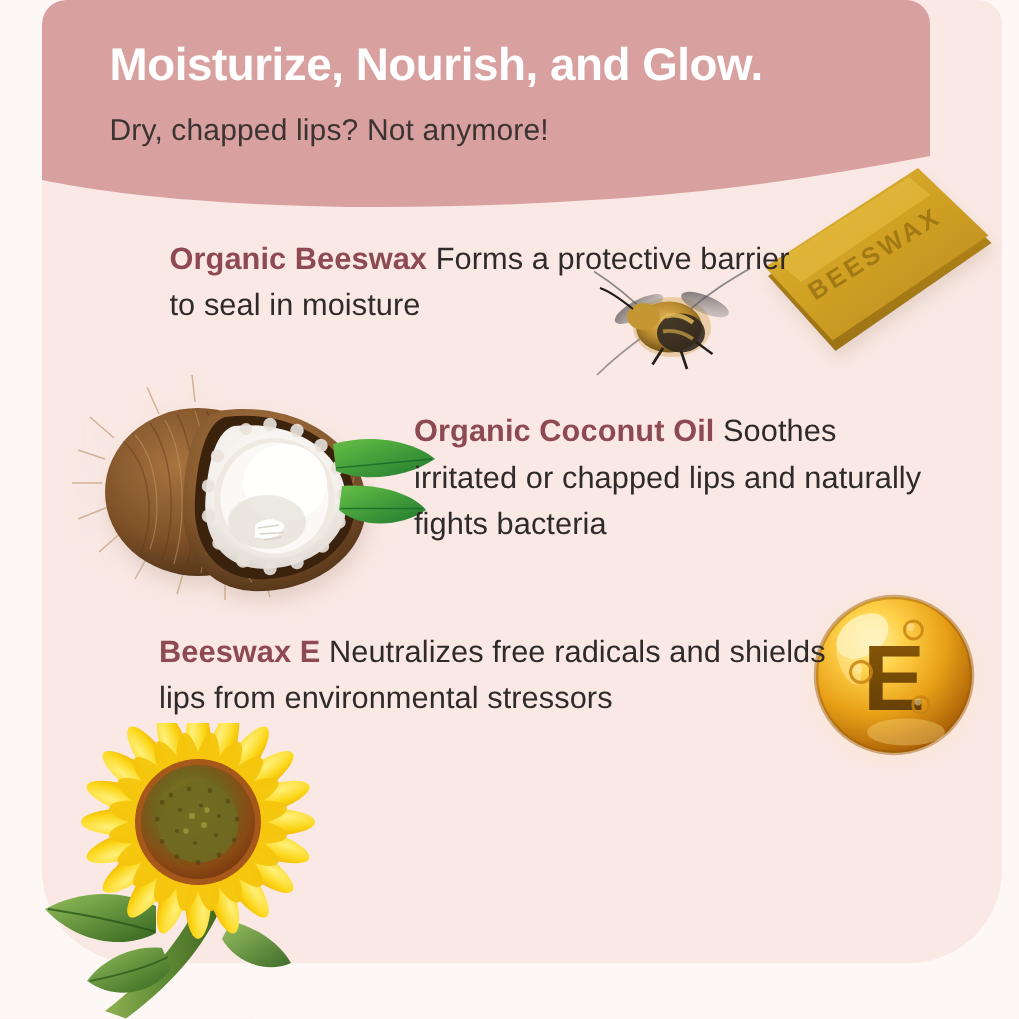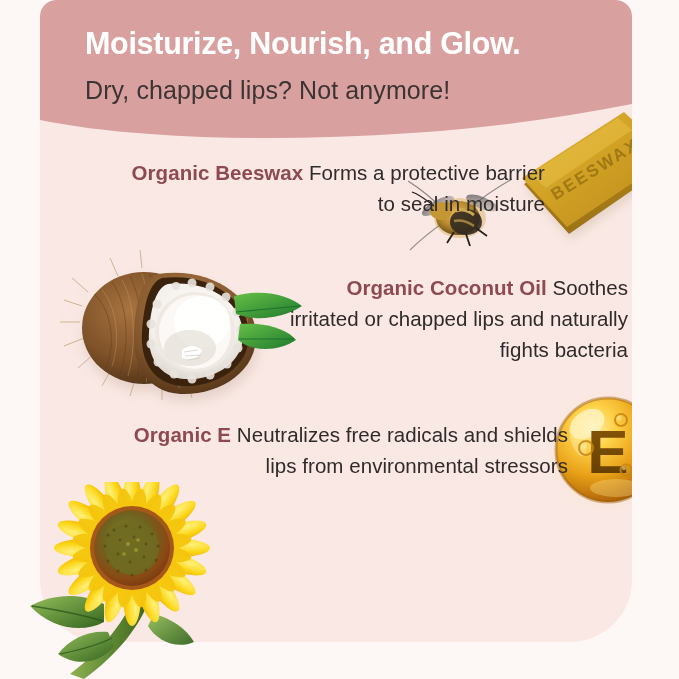--- a/index.html
+++ b/index.html
@@ -17,28 +17,27 @@
   #stage {
     position: relative;
     width: 679px;
     height: 679px;
     background: #fdf8f6;
   }
 
   
   .card {
     position: absolute;
-    left: 40px;
+    left: 28px;
     top: 0px;
-    width: 592px;
+    width: 640px;
     height: 642px;
     background: #fae8e4;
     border-radius: 16px 16px 62px 62px;
     overflow: hidden;
-    text-align: right;
   }
 
   .card-header-wave {
     position: absolute;
     left: 0;
     top: 0;
     width: 592px;
     height: 160px;
   }
   .headline {
@@ -49,21 +48,21 @@
     font-size: 30.5px;
     font-weight: bold;
     letter-spacing: -0.3px;
     white-space: nowrap;
   }
   .subline {
     position: absolute;
     left: 45px;
     top: 76px;
     color: #3c3433;
-    font-size: 25px;
+    font-size: 20px;
     font-weight: normal;
     letter-spacing: 0.1px;
     white-space: nowrap;
   }
 
   
   .benefit {
     position: absolute;
     color: #2f2b2a;
     font-size: 20.5px;
@@ -348,21 +347,21 @@
 
     <div class="benefit benefit-beeswax">
       <span class="lead">Organic Beeswax</span><span> Forms a protective barrier to seal in moisture</span>
     </div>
 
     <div class="benefit benefit-coconut">
       <span class="lead">Organic Coconut Oil</span><span> Soothes irritated or chapped lips and naturally fights bacteria</span>
     </div>
 
     <div class="benefit benefit-vitamine">
-      <span class="lead">Organic E</span><span> Neutralizes free radicals and shields lips from environmental stressors</span>
+      <span class="lead">Beeswax E</span><span> Neutralizes free radicals and shields lips from environmental stressors</span>
     </div>
 
 
   </div>
 
   <svg class="art art-sunflower" viewBox="0 0 236 197">
     <defs>
       <radialGradient id="petalG" cx="30%" cy="30%" r="80%">
         <stop offset="0%" stop-color="#FFF07A"></stop>
         <stop offset="55%" stop-color="#FBD514"></stop>

